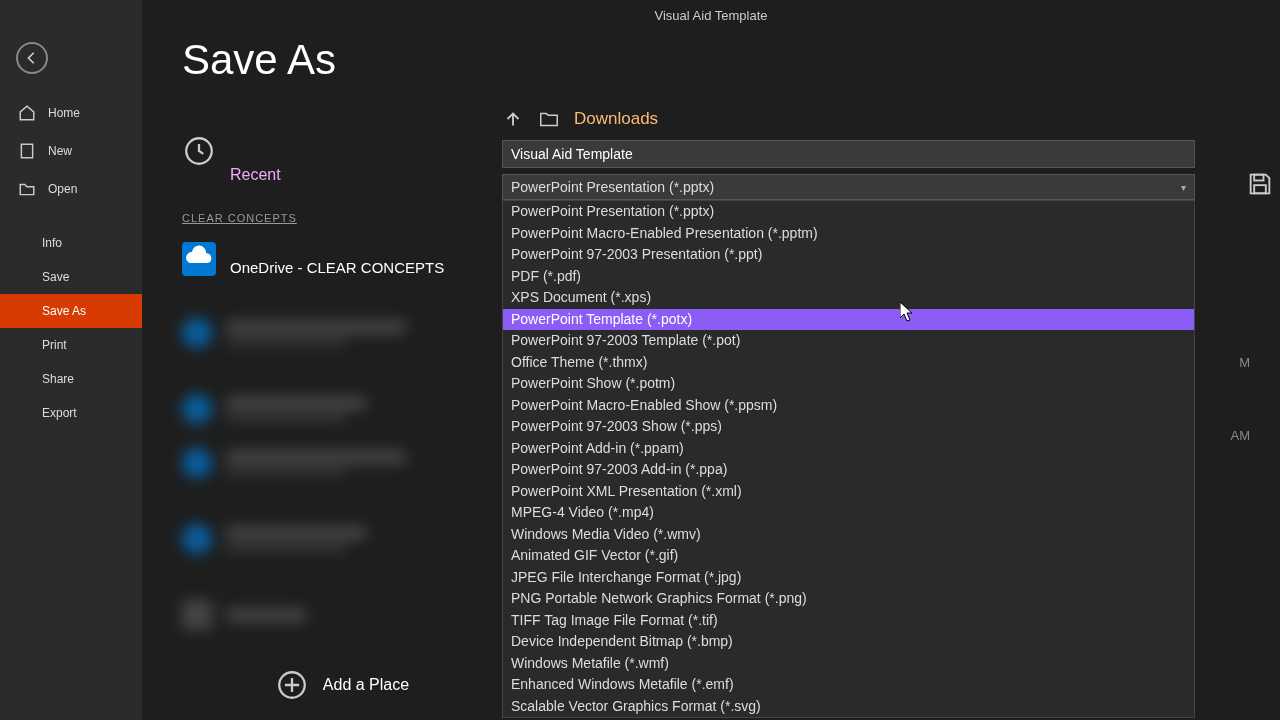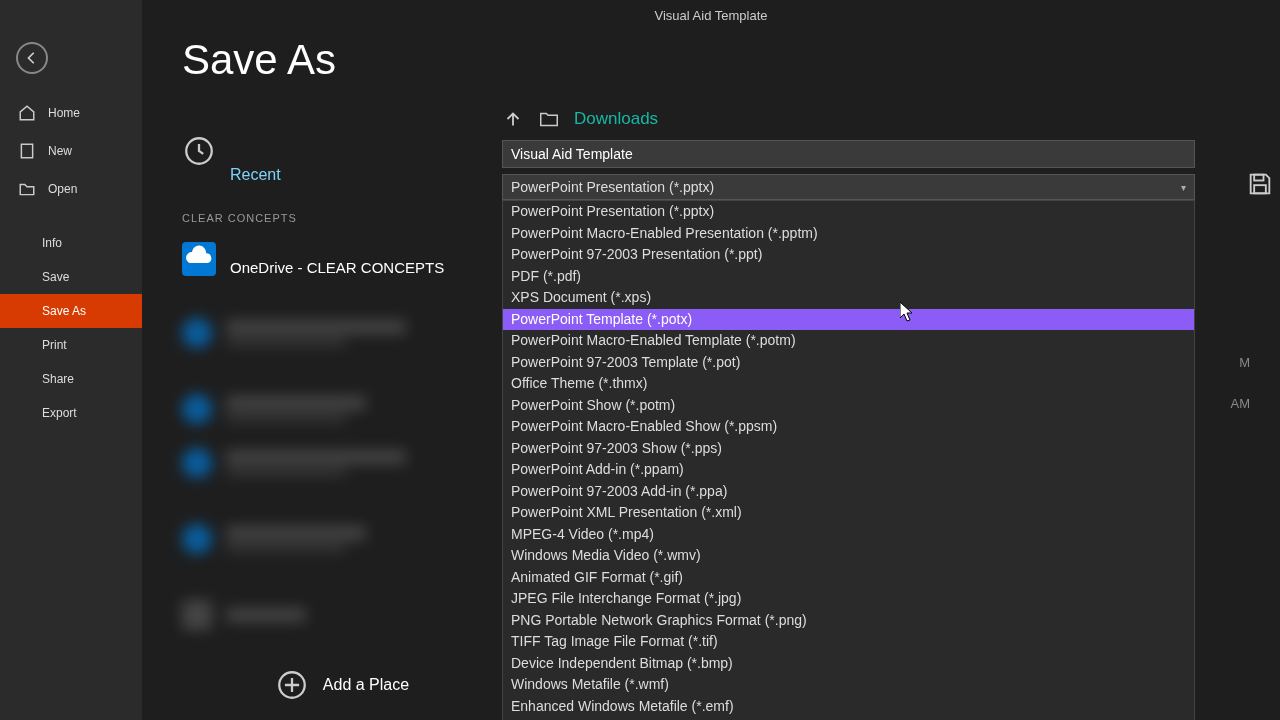--- a/index.html
+++ b/index.html
@@ -20,22 +20,22 @@
 
 .titlebar { position: absolute; top: 8px; left: 0; right: 0; text-align: center; font-size: 13px; color: #ccc; }
 
 .page-title { font-size: 42px; font-weight: 300; margin: 36px 0 24px 40px; color: #fff; }
 
 .content { display: flex; gap: 0; }
 
 .places { width: 360px; padding-left: 40px; }
 .place-row { display: flex; align-items: center; padding: 10px 0; cursor: pointer; }
 .place-row .pic { width: 34px; height: 34px; margin-right: 14px; display: flex; align-items: center; justify-content: center; }
-.place-row .lbl { font-size: 16px; color: #7dd3fc; margin-top: 48px; }
-.section-label { font-size: 11px; letter-spacing: 1px; color: #999; margin: 18px 0 10px 0; }
+.place-row .lbl { font-size: 16px; color: #f0abfc; margin-top: 48px; }
+.section-label { font-size: 11px; letter-spacing: 1px; color: #999; margin: 18px 0 10px 0; text-decoration: underline; }
 .cloud-row { display: flex; align-items: flex-end; padding: 8px 0; }
 .cloud-ic { width: 34px; height: 34px; margin-right: 14px; background: #0078d4; border-radius: 4px; display:flex;align-items:center;justify-content:center;}
 .cloud-title { font-size: 15px; color: #fff; }
 
 .blur-block { filter: blur(7px); opacity: 0.7; }
 .blur-item { display: flex; align-items: center; padding: 12px 0; }
 .blur-dot { width: 30px; height: 30px; background: #0078d4; border-radius: 50%; margin-right: 14px; }
 .blur-bar { height: 14px; background: #555; border-radius: 3px; }
 .blur-bar.w1 { width: 180px; }
 .blur-bar.w2 { width: 140px; }
@@ -44,21 +44,21 @@
 .blur-hr { height:22px;}
 
 .addplace { display: flex; align-items: center; padding: 12px 0; margin-top: 14px; cursor: pointer; justify-content: center; }
 .addplace .pic, .browse .pic { width: 34px; height: 34px; margin-right: 14px; display: flex; align-items: center; justify-content: center; }
 .browse { display: flex; align-items: center; padding: 12px 0; cursor: pointer; }
 
 .right-pane { flex: 1; padding-right: 40px; }
 
 .pathbar { display: flex; align-items: center; gap: 14px; margin-bottom: 10px; }
 .pathbar .up-ic, .pathbar .folder-ic { width: 22px; height: 22px; }
-.pathbar .path-text { font-size: 17px; color: #14b8a6; }
+.pathbar .path-text { font-size: 17px; color: #fdba74; }
 
 .filename-input { width: 693px; background: #3a3a3a; border: 1px solid #555; color: #fff; padding: 5px 8px; font-size: 14px; margin-bottom: 6px; display:block;}
 
 .filetype-select { width: 693px; background: #3a3a3a; border: 1px solid #555; color: #ddd; padding: 4px 8px; font-size: 14px; position: relative; display:flex; justify-content:space-between; align-items:center; cursor:pointer;}
 .filetype-select .chev { font-size: 10px; color: #aaa; }
 
 .dropdown { width: 693px; background: #2a2a2a; border: 1px solid #444; max-height: 530px; overflow: hidden; }
 .dropdown-item { padding: 1px 8px; font-size: 14px; color: #ddd; cursor: pointer; line-height: 19.5px; }
 .dropdown-item.hl { background: #8b5cf6; color: #fff; }
 
@@ -232,51 +232,50 @@
           <span class="chev">▾</span>
         </div>
 
         <div class="dropdown" id="format-dropdown">
             <div class="dropdown-item">PowerPoint Presentation (*.pptx)</div>
             <div class="dropdown-item">PowerPoint Macro-Enabled Presentation (*.pptm)</div>
             <div class="dropdown-item">PowerPoint 97-2003 Presentation (*.ppt)</div>
             <div class="dropdown-item">PDF (*.pdf)</div>
             <div class="dropdown-item">XPS Document (*.xps)</div>
             <div class="dropdown-item hl">PowerPoint Template (*.potx)</div>
-            <div class="dropdown-item">PowerPoint Macro-Enabled Template (*.potm)</div>
             <div class="dropdown-item">PowerPoint 97-2003 Template (*.pot)</div>
             <div class="dropdown-item">Office Theme (*.thmx)</div>
             <div class="dropdown-item">PowerPoint Show (*.potm)</div>
             <div class="dropdown-item">PowerPoint Macro-Enabled Show (*.ppsm)</div>
             <div class="dropdown-item">PowerPoint 97-2003 Show (*.pps)</div>
             <div class="dropdown-item">PowerPoint Add-in (*.ppam)</div>
             <div class="dropdown-item">PowerPoint 97-2003 Add-in (*.ppa)</div>
             <div class="dropdown-item">PowerPoint XML Presentation (*.xml)</div>
             <div class="dropdown-item">MPEG-4 Video (*.mp4)</div>
             <div class="dropdown-item">Windows Media Video (*.wmv)</div>
-            <div class="dropdown-item">Animated GIF Format (*.gif)</div>
+            <div class="dropdown-item">Animated GIF Vector (*.gif)</div>
             <div class="dropdown-item">JPEG File Interchange Format (*.jpg)</div>
             <div class="dropdown-item">PNG Portable Network Graphics Format (*.png)</div>
             <div class="dropdown-item">TIFF Tag Image File Format (*.tif)</div>
             <div class="dropdown-item">Device Independent Bitmap (*.bmp)</div>
             <div class="dropdown-item">Windows Metafile (*.wmf)</div>
             <div class="dropdown-item">Enhanced Windows Metafile (*.emf)</div>
             <div class="dropdown-item">Scalable Vector Graphics Format (*.svg)</div>
           </div>
 
         <div class="save-icon-btn">
           <svg viewBox="0 0 24 24" fill="none" stroke="#ccc" stroke-width="1.6">
               <path d="M4 4h13l3 3v13H4z"></path>
               <rect x="7" y="4" width="8" height="5"></rect>
               <rect x="7" y="13" width="10" height="7"></rect>
             </svg>
         </div>
 
         <div class="time-ghost" style="top:355px;">M</div>
-        <div class="time-ghost" style="top:396px;">AM</div>
+        <div class="time-ghost" style="top:428px;">AM</div>
       </div>
     </div>
 
     <svg class="cursor-arrow" style="left:758px; top:302px;" viewBox="0 0 16 22">
         <path d="M0 0 L0 16 L4 12 L7 19 L10 18 L7 11 L12 11 Z" fill="#fff" stroke="#000" stroke-width="1"></path>
       </svg>
   </div>
 </div>
 
 </body></html>

